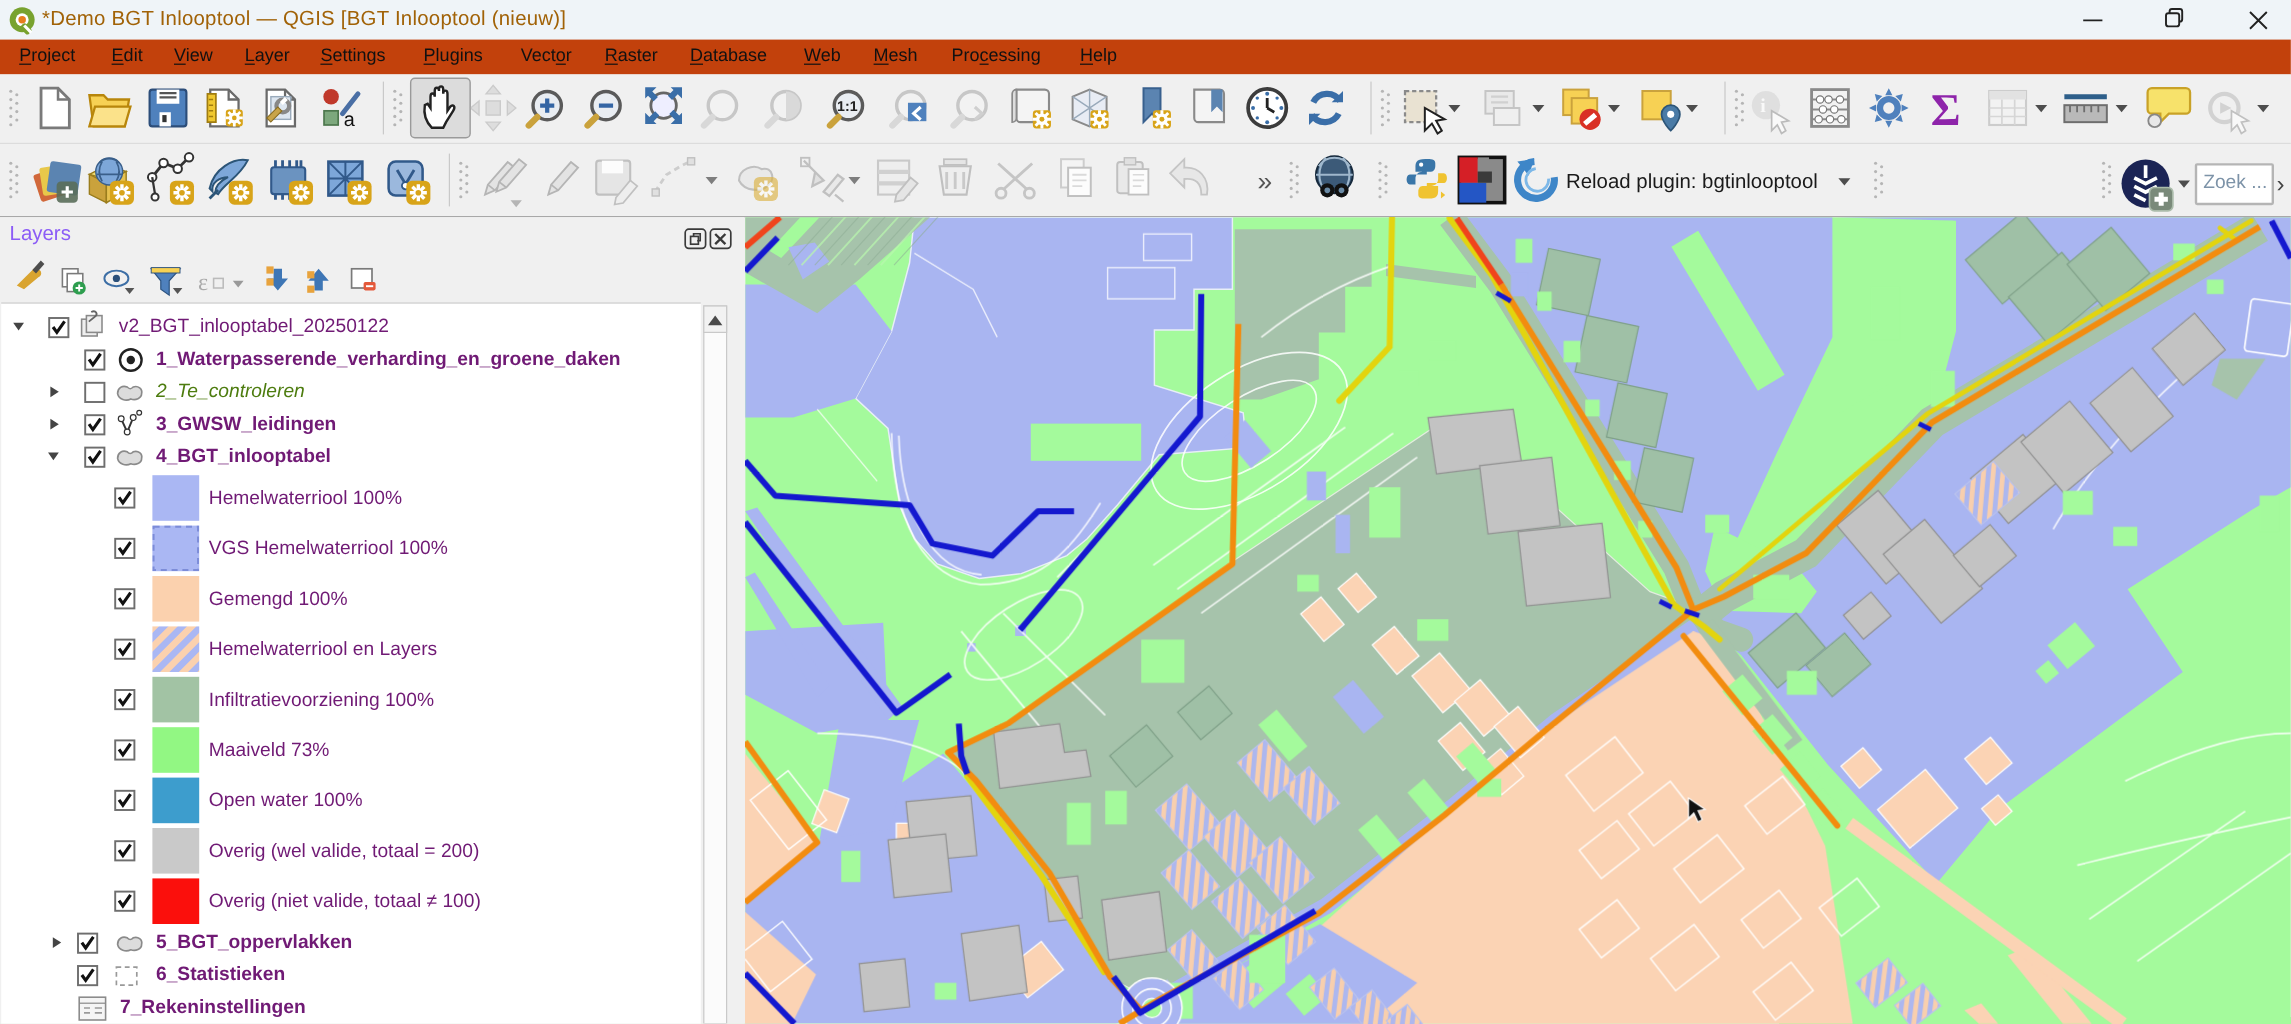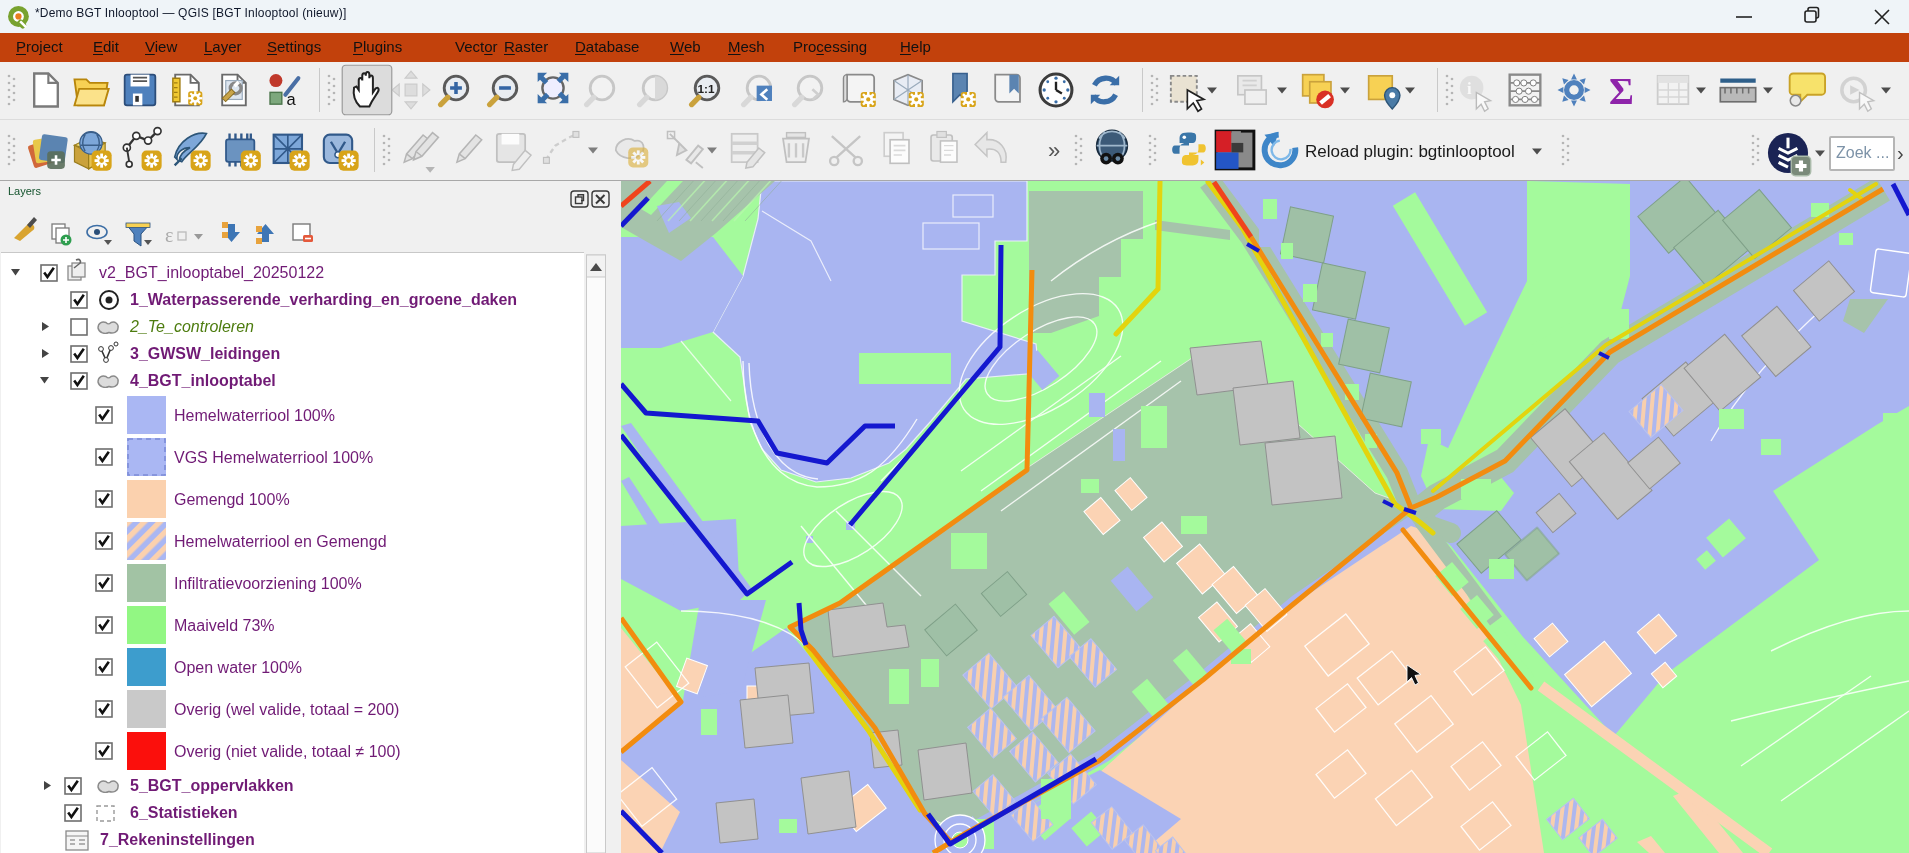--- a/index.html
+++ b/index.html
@@ -1,23 +1,23 @@
 <!DOCTYPE html>
 <html><head><meta charset="utf-8"><style>
 *{margin:0;padding:0;box-sizing:border-box}
 html,body{width:1909px;height:853px;overflow:hidden;font-family:"Liberation Sans",sans-serif;background:#f0f0f0}
 #titlebar{position:absolute;left:0;top:0;width:1909px;height:33px;background:#eff4f8}
-#titlebar .tt{position:absolute;left:35px;top:6px;font-size:12px;color:#0f172a;letter-spacing:.2px}
+#titlebar .tt{position:absolute;left:35px;top:6px;font-size:17px;color:#a16207;letter-spacing:.2px}
 #menubar{position:absolute;left:0;top:33px;width:1909px;height:29px;background:#c2410c}
 .mi{position:absolute;top:5px;font-size:15px;color:#111}
 .mi u{text-decoration:underline;text-underline-offset:2px}
 #tbzone{position:absolute;left:0;top:62px;width:1909px;height:119px;background:#f0f0f0;border-bottom:1px solid #a8a8a8}
 #tbsep{position:absolute;left:0;top:119px;width:1909px;height:1px;background:#dcdcdc}
 #panel{position:absolute;left:0;top:181px;width:620px;height:672px;background:#f0f0f0}
-#ptitle{position:absolute;left:8px;top:185px;font-size:11px;color:#14532d}
+#ptitle{position:absolute;left:8px;top:185px;font-size:17px;color:#8b5cf6}
 #treebg{position:absolute;left:1px;top:252px;width:583px;height:601px;background:#ffffff;border-top:1px solid #c8c8c8}
 .trow{position:absolute;font-size:16px;color:#701a75;white-space:nowrap}
 .b{font-weight:bold}
 .it{font-style:italic;color:#4d7c0f}
 #map{position:absolute;left:621px;top:181px}
 .zoek{position:absolute;left:1829px;top:136px;width:66px;height:35px;border:2px solid #b5b5b5;border-radius:2px;background:#fff;font-size:16px;color:#7d93a8;padding:6px 0 0 5px;white-space:nowrap;overflow:hidden}
 </style></head>
 <body>
 <div id="titlebar">
 <svg style="position:absolute;left:7px;top:5px" width="25" height="25" viewBox="0 0 24 24">
@@ -37,21 +37,21 @@
       <path d="M146 10l14 14m0-14l-14 14" stroke="#222" stroke-width="1.6"></path>
     </svg>
 </div>
 <div id="menubar">
 <span class="mi" style="left:16px"><u>P</u>roject</span>
 <span class="mi" style="left:93px"><u>E</u>dit</span>
 <span class="mi" style="left:145px"><u>V</u>iew</span>
 <span class="mi" style="left:204px"><u>L</u>ayer</span>
 <span class="mi" style="left:267px"><u>S</u>ettings</span>
 <span class="mi" style="left:353px"><u>P</u>lugins</span>
-<span class="mi" style="left:455px">Vect<u>o</u>r</span>
+<span class="mi" style="left:434px">Vect<u>o</u>r</span>
 <span class="mi" style="left:504px"><u>R</u>aster</span>
 <span class="mi" style="left:575px"><u>D</u>atabase</span>
 <span class="mi" style="left:670px"><u>W</u>eb</span>
 <span class="mi" style="left:728px"><u>M</u>esh</span>
 <span class="mi" style="left:793px">Pro<u>c</u>essing</span>
 <span class="mi" style="left:900px"><u>H</u>elp</span>
 </div>
 <div id="tbzone"></div>
 <div id="tbsep"></div>
 <svg id="tb1svg" style="position:absolute;left:0;top:62px" width="1909" height="57" viewBox="0 0 1909 57">
@@ -608,21 +608,21 @@
 </svg>
 <div id="treetext">
 <div class="trow" style="left:99px;top:264px">v2_BGT_inlooptabel_20250122</div>
 <div class="trow b" style="left:130px;top:291px">1_Waterpasserende_verharding_en_groene_daken</div>
 <div class="trow it" style="left:130px;top:318px">2_Te_controleren</div>
 <div class="trow b" style="left:130px;top:345px">3_GWSW_leidingen</div>
 <div class="trow b" style="left:130px;top:372px">4_BGT_inlooptabel</div>
 <div class="trow" style="left:174px;top:407px">Hemelwaterriool 100%</div>
 <div class="trow" style="left:174px;top:449px">VGS Hemelwaterriool 100%</div>
 <div class="trow" style="left:174px;top:491px">Gemengd 100%</div>
-<div class="trow" style="left:174px;top:533px">Hemelwaterriool en Gemengd</div>
+<div class="trow" style="left:174px;top:533px">Hemelwaterriool en Layers</div>
 <div class="trow" style="left:174px;top:575px">Infiltratievoorziening 100%</div>
 <div class="trow" style="left:174px;top:617px">Maaiveld 73%</div>
 <div class="trow" style="left:174px;top:659px">Open water 100%</div>
 <div class="trow" style="left:174px;top:701px">Overig (wel valide, totaal = 200)</div>
 <div class="trow" style="left:174px;top:743px">Overig (niet valide, totaal ≠ 100)</div>
 <div class="trow b" style="left:130px;top:777px">5_BGT_oppervlakken</div>
 <div class="trow b" style="left:130px;top:804px">6_Statistieken</div>
 <div class="trow b" style="left:100px;top:831px">7_Rekeninstellingen</div>
 </div>
 <svg id="map" width="1288" height="672" viewBox="0 0 1288 672">

